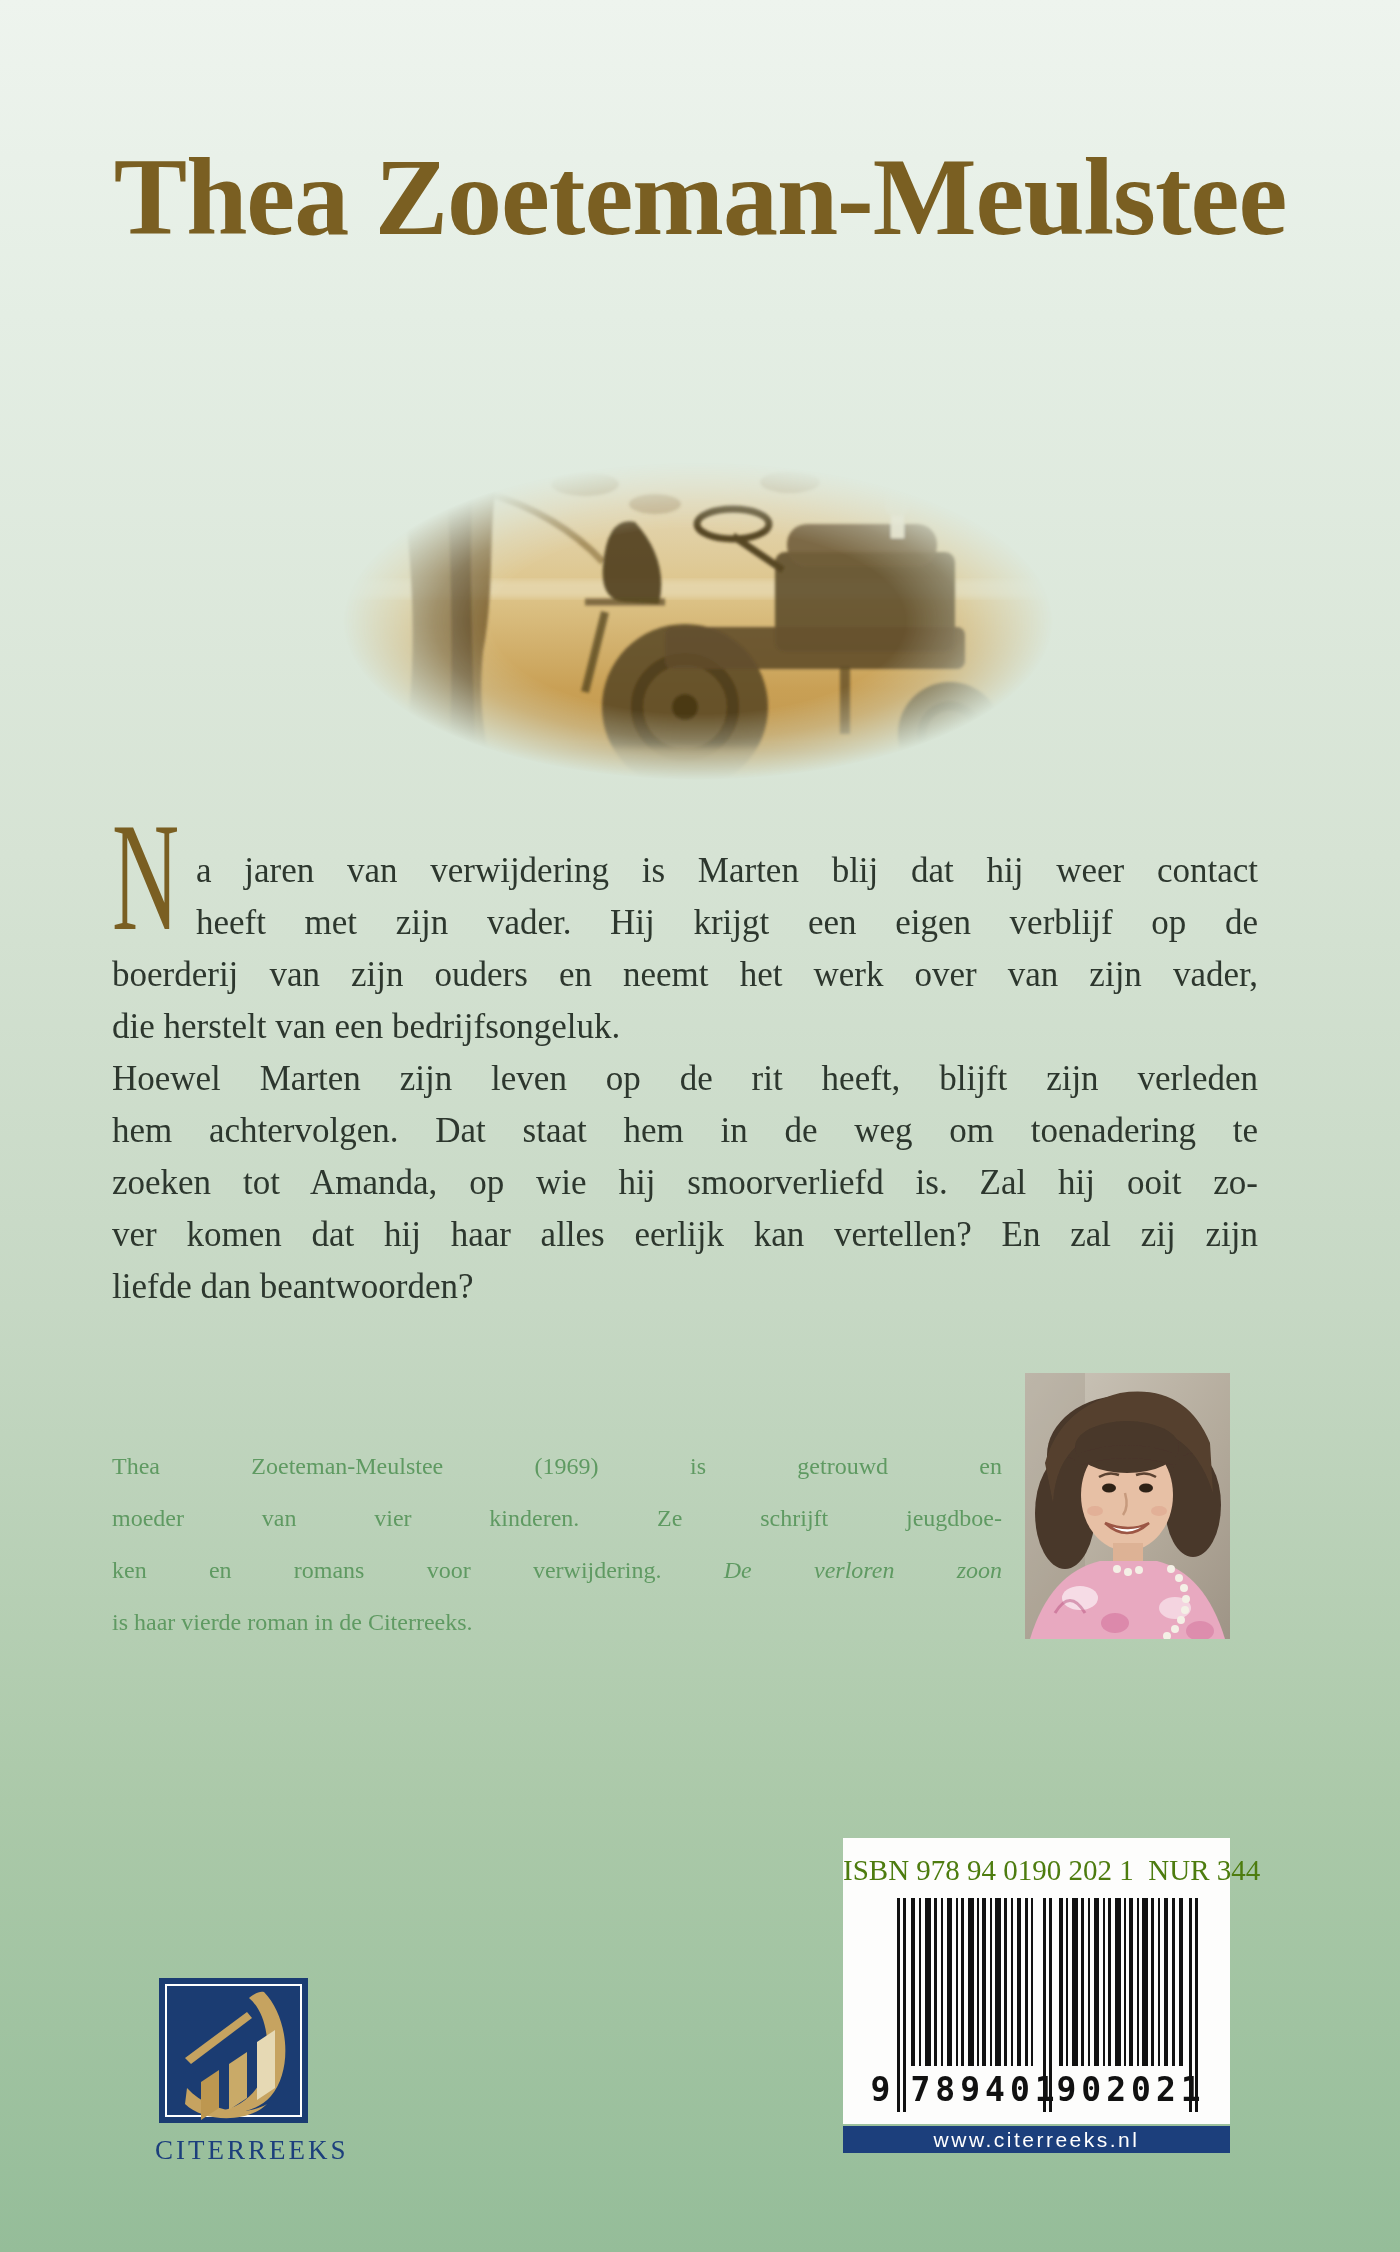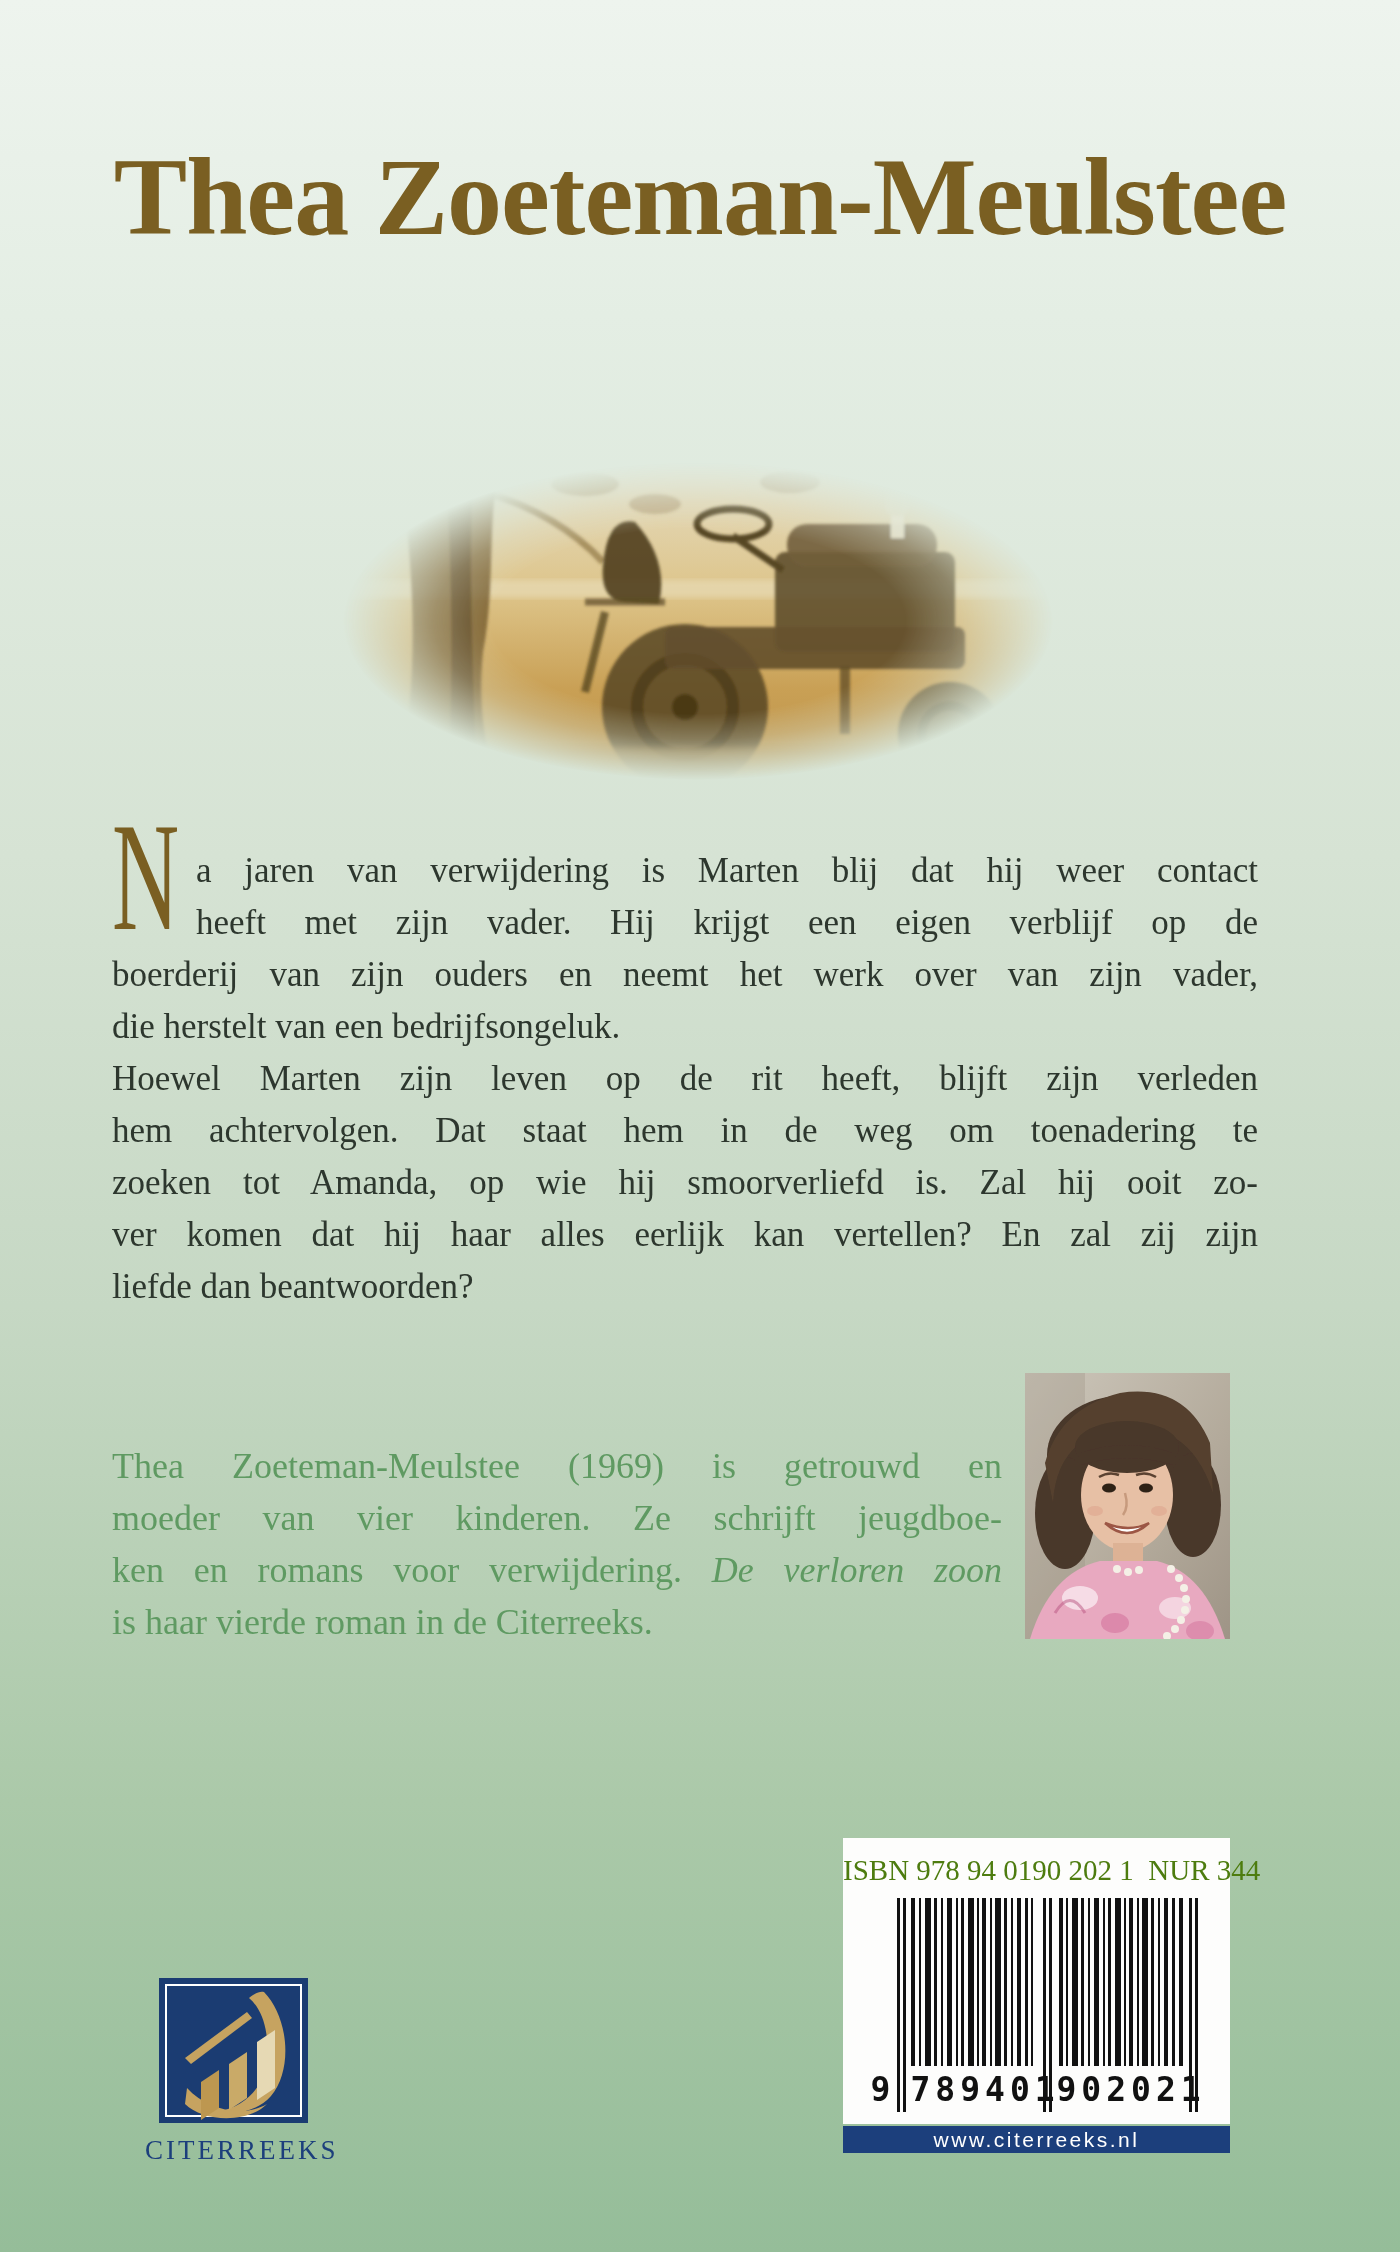--- a/index.html
+++ b/index.html
@@ -52,36 +52,37 @@
     position:absolute;left:112px;top:800px;
     font-size:155px;line-height:155px;
     color:var(--gold,#7a5f22);
     transform:scaleX(.6);
     transform-origin:top left;
   }
   .bio{
     position:absolute;left:112px;top:1440px;width:890px;
     color:var(--bio_green,#5f9a62);
   }
-  .bio .bline{font-size:36px;line-height:52px;}
+  .bio .bline{font-size:24px;line-height:52px;}
   .it{font-style:italic;}
   .photo{
     position:absolute;left:1025px;top:1373px;width:205px;height:266px;
     overflow:hidden;
   }
   .pub{
     position:absolute;left:145px;top:1978px;width:176px;
     text-align:center;
   }
   .logo-square{width:149px;height:145px;margin:0 auto;display:block;}
   .logo-text{
     margin-top:12px;
     font-family:"Liberation Serif",serif;
     font-size:27px;letter-spacing:3px;
     color:var(--navy,#1c3f7c);
+    margin-left:10px;
   }
   .isbn-block{
     position:absolute;left:843px;top:1838px;width:387px;
   }
   .isbn-white{
     background:#fdfdfc;height:286px;box-sizing:border-box;
     padding-top:12px;
   }
   .isbn-line{
     text-align:center;

